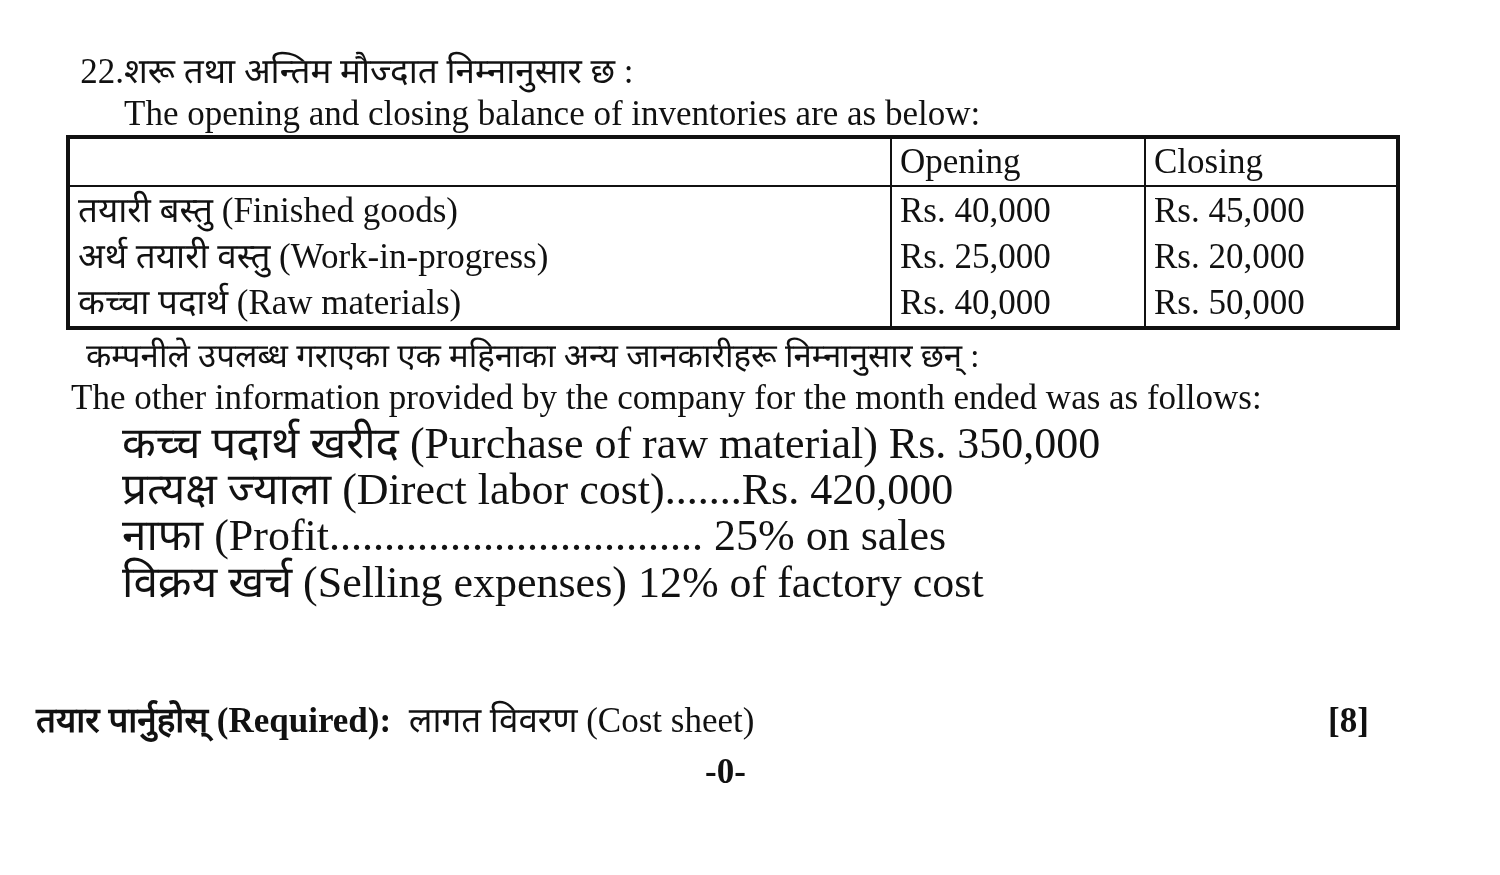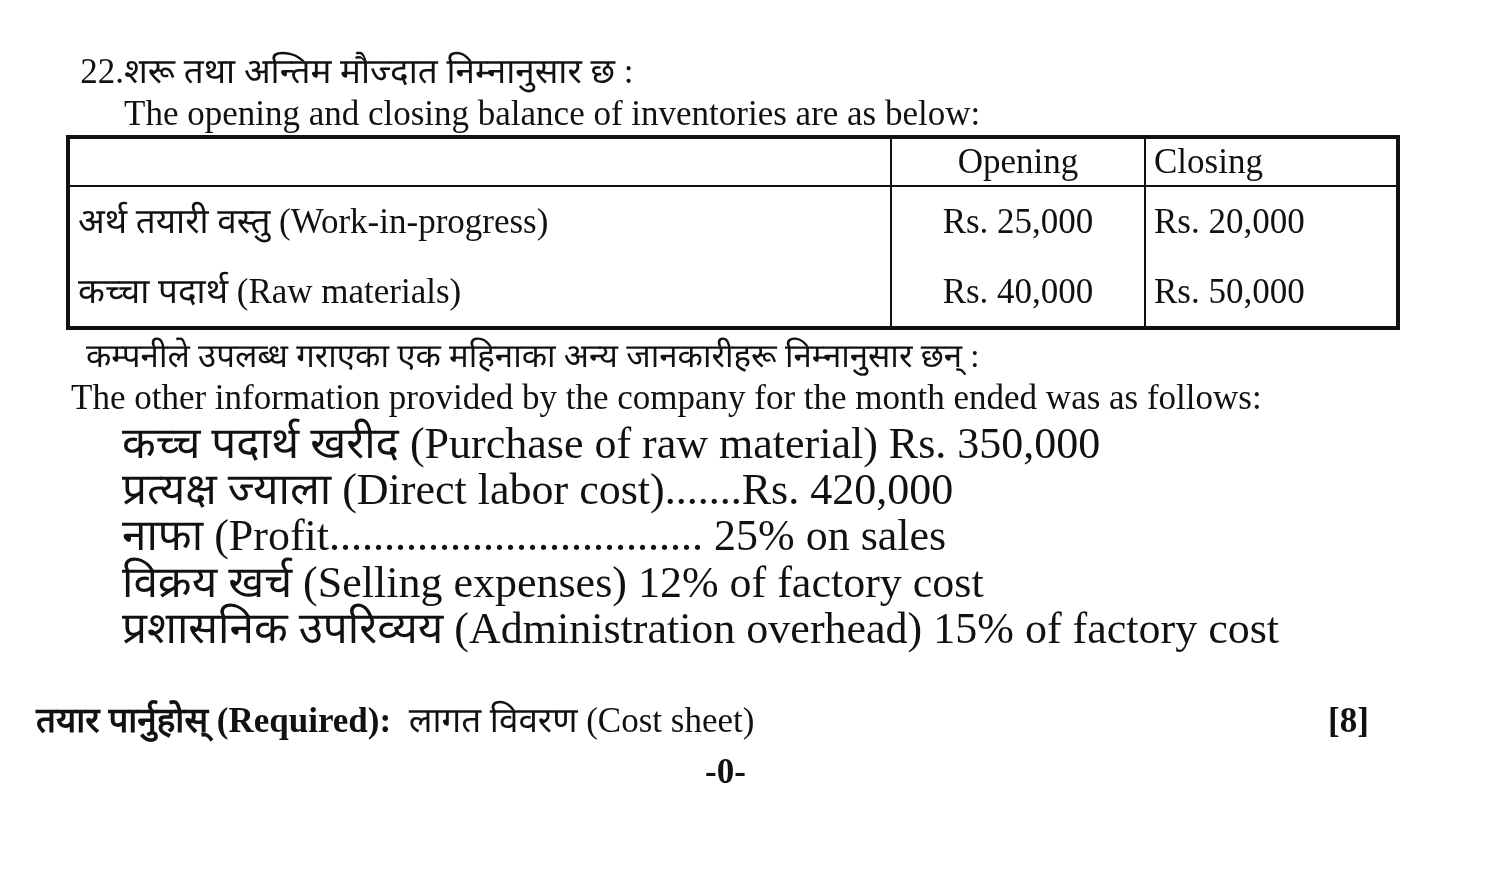--- a/index.html
+++ b/index.html
@@ -44,21 +44,21 @@
       padding: 0 8px 0 8px;
       font-weight: normal;
       line-height: 46px;
     }
     .inv-table th {
       height: 46px;
       border-bottom: 2px solid #111;
       text-align: right;
     }
     .inv-table .col-label { width: 804px; text-align: left; border-right: 2px solid #111; padding-left: 8px; }
-    .inv-table .col-open { width: 236px; text-align: center; border-right: 2px solid #111; }
+    .inv-table .col-open { width: 236px; text-align: left; border-right: 2px solid #111; }
     .inv-table .col-close { text-align: left; }
     .inv-table tbody td { line-height: 45px; }
     
     .info-np {
       left: 38px; top: 334px;
       font-size: 33px; line-height: 44px; margin-left: 48px;
     }
     .info-en {
       left: 50px; top: 376px;
       font-size: 35px; line-height: 44px; margin-left: 21px;
@@ -99,20 +99,25 @@
   <table>
     <thead>
       <tr>
         <th class="col-label"></th>
         <th class="col-open">Opening</th>
         <th class="col-close">Closing</th>
       </tr>
     </thead>
     <tbody>
       <tr>
+        <td class="col-label">तयारी बस्तु (Finished goods)</td>
+        <td class="col-open">Rs. 40,000</td>
+        <td class="col-close">Rs. 45,000</td>
+      </tr>
+      <tr>
         <td class="col-label">अर्थ तयारी वस्तु (Work-in-progress)</td>
         <td class="col-open">Rs. 25,000</td>
         <td class="col-close">Rs. 20,000</td>
       </tr>
       <tr>
         <td class="col-label">कच्चा पदार्थ (Raw materials)</td>
         <td class="col-open">Rs. 40,000</td>
         <td class="col-close">Rs. 50,000</td>
       </tr>
     </tbody>
@@ -120,20 +125,19 @@
 </div>
 
 <div class="abs info-np">कम्पनीले उपलब्ध गराएका एक महिनाका अन्य जानकारीहरू निम्नानुसार छन् :</div>
 <div class="abs info-en">The other information provided by the company for the month ended was as follows:</div>
 
 <div class="items">
   <div class="item">कच्च पदार्थ खरीद (Purchase of raw material) Rs. 350,000</div>
   <div class="item">प्रत्यक्ष ज्याला (Direct labor cost).......Rs. 420,000</div>
   <div class="item">नाफा (Profit.................................. 25% on sales</div>
   <div class="item">विक्रय खर्च (Selling expenses) 12% of factory cost</div>
-  <div class="item">प्रशासनिक उपरिव्यय (Administration overhead) 15% of factory cost</div>
 </div>
 
 <div class="abs required">
   <span class="bold">तयार पार्नुहोस् (Required):</span>&nbsp;&nbsp;<span>लागत विवरण (Cost sheet)</span>
 </div>
 <div class="abs marks">[8]</div>
 <div class="abs end-mark">-0-</div>
 
 </body></html>

